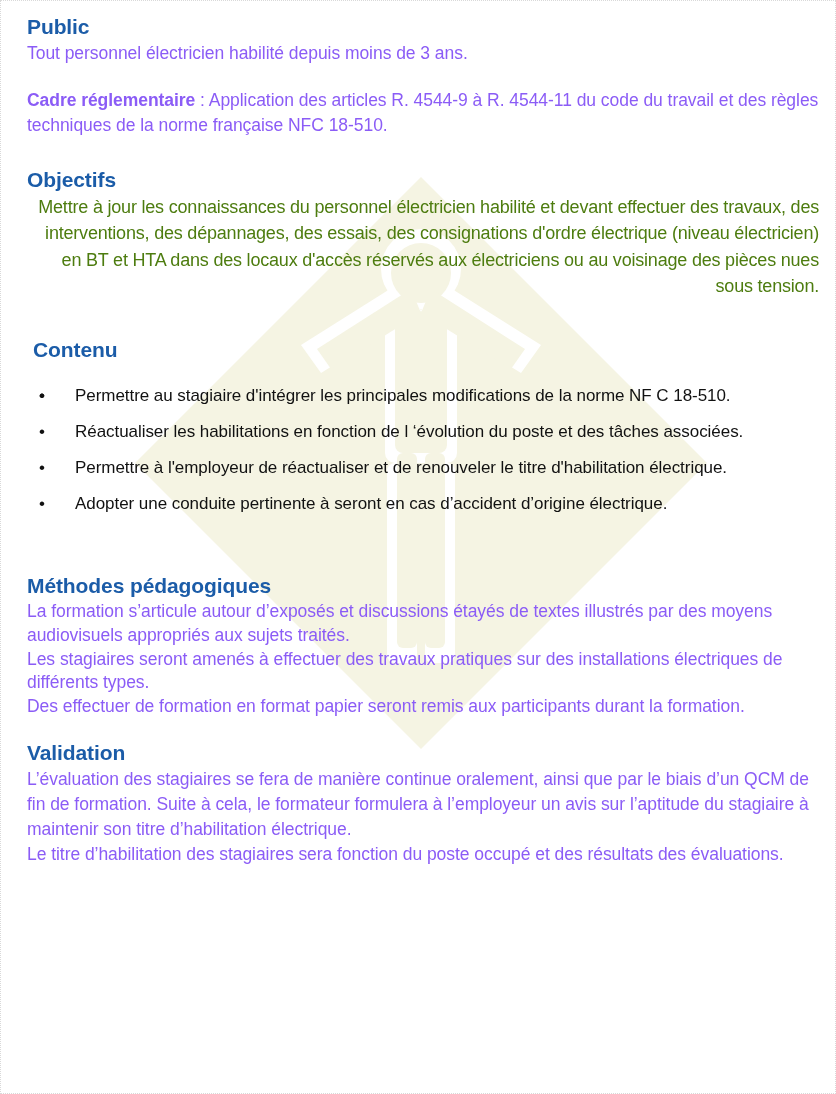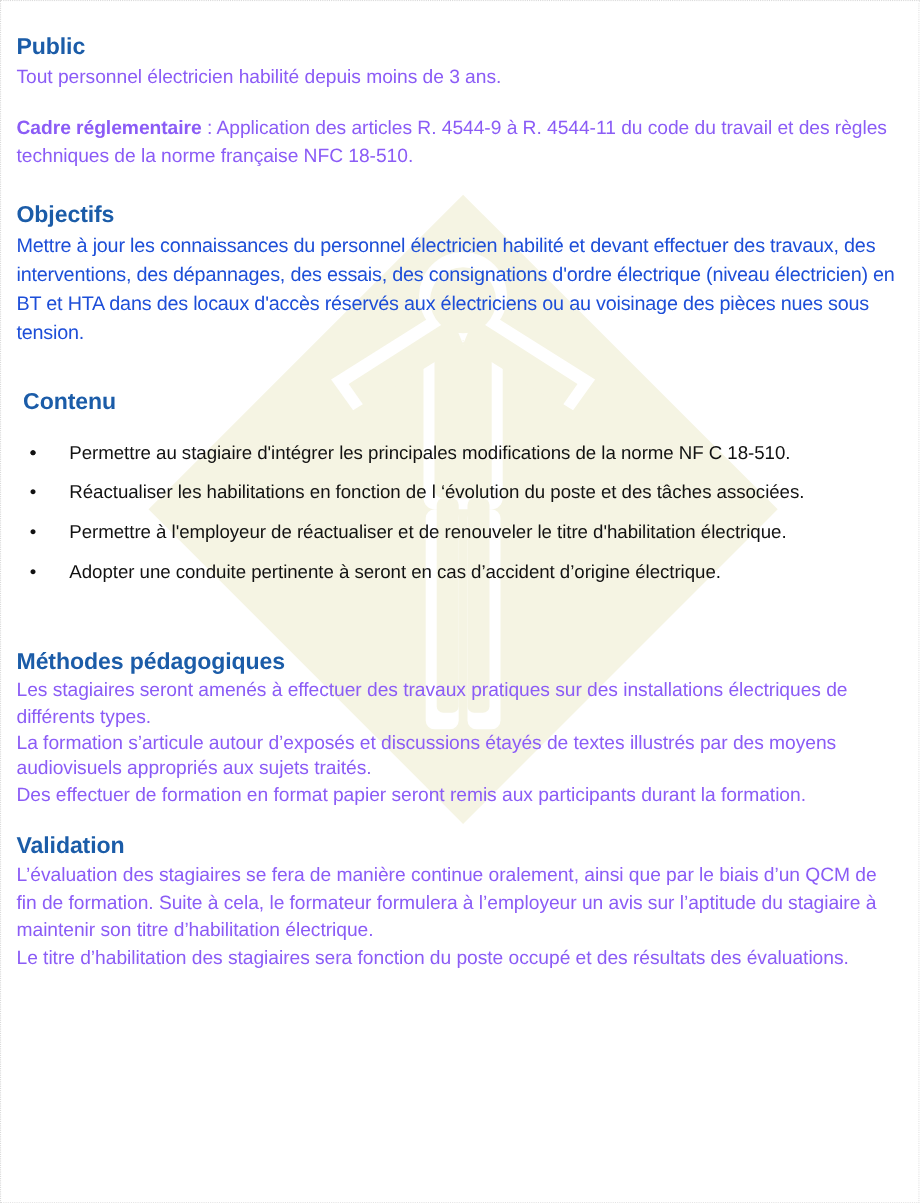--- a/index.html
+++ b/index.html
@@ -29,23 +29,22 @@
     width: 836px;
     height: 1094px;
     pointer-events: none;
     z-index: 0;
   }
 
   
   .content {
     position: relative;
     z-index: 1;
-    padding: 14px 16px 0 14px;
+    padding: 14px 16px 0 26px;
     box-sizing: border-box;
-    margin-top: 16px;
   }
 
   h2.heading {
     color: #1b5ca8;
     font-size: 21px;
     font-weight: bold;
     margin: 0 0 2px 0;
     line-height: 1.15;
     letter-spacing: -0.1px;
   }
@@ -61,24 +60,25 @@
     letter-spacing: -0.05px;
   }
 
   p.body.tight {
     line-height: 1.36;
   }
 
   .objectifs-text {
     font-size: 18px;
     line-height: 1.47;
-    color: #1d4ed8;
+    color: #4d7c0f;
     margin: 0;
     letter-spacing: -0.2px;
     max-width: 800px;
+    text-align: right;
   }
 
   .bold { font-weight: bold; text-align: right; }
 
   .spacer-sm { height: 14px; }
   .spacer-md { height: 22px; }
   .spacer-lg { height: 30px; }
   .spacer-xl { height: 38px; }
 
   
@@ -172,22 +172,22 @@
         <li><span class="dot">•</span><span>Permettre à l'employeur de réactualiser et de renouveler le titre d'habilitation électrique.</span></li>
         <li><span class="dot">•</span><span>Adopter une conduite pertinente à seront en cas d’accident d’origine électrique.</span></li>
       </ul>
     </div>
 
     <div class="spacer-xl"></div>
     <div class="spacer-sm"></div>
 
     <div class="sec-block">
       <h2 class="heading">Méthodes pédagogiques</h2>
+      <p class="body tight">La formation s’articule autour d’exposés et discussions étayés de textes illustrés par des moyens audiovisuels appropriés aux sujets traités.</p>
       <p class="body tight">Les stagiaires seront amenés à effectuer des travaux pratiques sur des installations électriques de différents types.</p>
-      <p class="body tight">La formation s’articule autour d’exposés et discussions étayés de textes illustrés par des moyens audiovisuels appropriés aux sujets traités.</p>
       <p class="body tight">Des effectuer de formation en format papier seront remis aux participants durant la formation.</p>
     </div>
 
     <div class="spacer-md"></div>
 
     <div class="sec-block">
       <h2 class="heading">Validation</h2>
       <p class="body">L’évaluation des stagiaires se fera de manière continue oralement, ainsi que par le biais d’un QCM de fin de formation. Suite à cela, le formateur formulera à l’employeur un avis sur l’aptitude du stagiaire à maintenir son titre d’habilitation électrique.</p>
       <p class="body">Le titre d’habilitation des stagiaires sera fonction du poste occupé et des résultats des évaluations.</p>
     </div>

